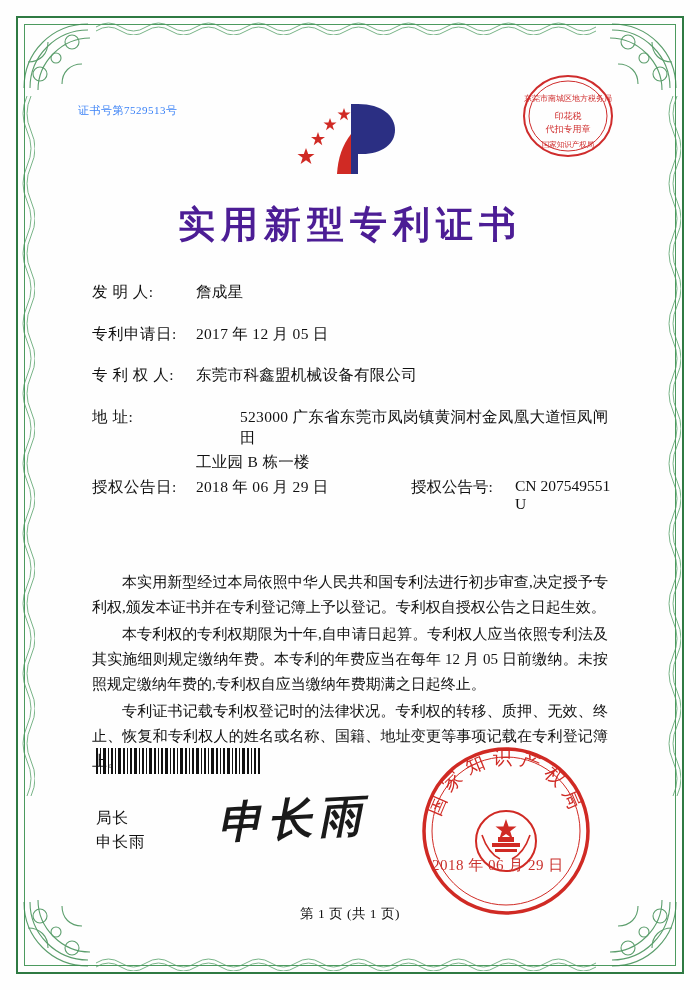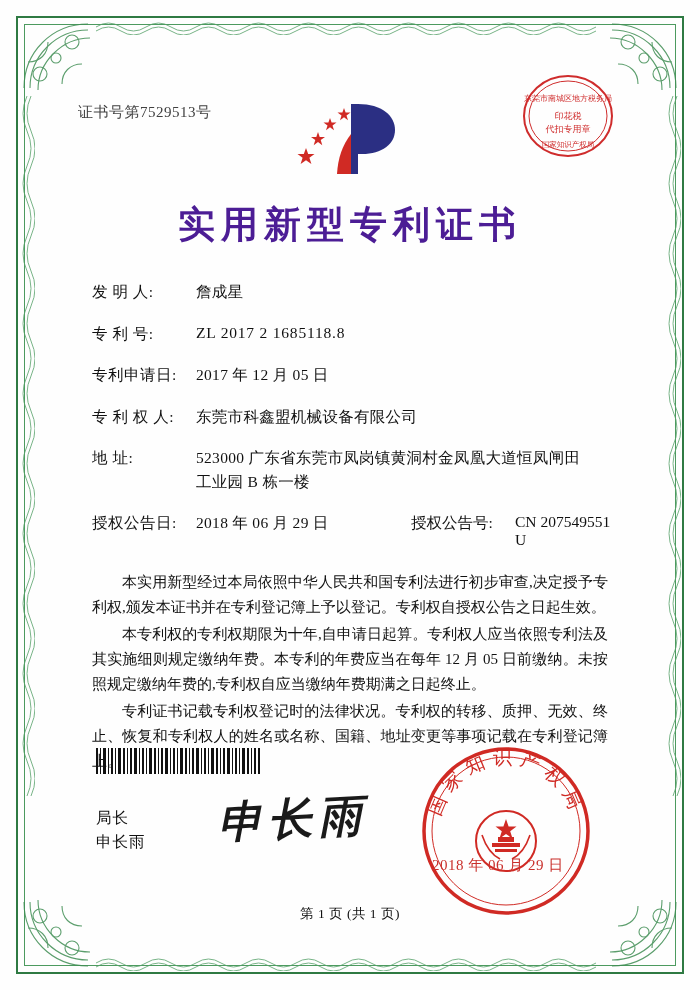--- a/index.html
+++ b/index.html
@@ -56,23 +56,23 @@
   .edge-bottom { left: 96px; right: 96px; bottom: 19px; height: 16px; }
   .edge-left   { top: 96px; bottom: 96px; left: 19px;  width: 16px; }
   .edge-right  { top: 96px; bottom: 96px; right: 19px; width: 16px; }
 
   
   .cert-no {
     position: absolute;
     left: 78px;
     top: 103px;
     font-family: "Liberation Serif", serif;
-    font-size: 15px;
+    font-size: 11px;
     letter-spacing: .5px;
-    color: #404040;
+    color: #3b82f6;
   }
 
   .emblem {
     position: absolute;
     left: 296px;
     top: 96px;
     width: 108px;
     height: 86px;
   }
 
@@ -121,24 +121,24 @@
     white-space: nowrap;
   }
   .fvalue {
     flex: 1;
     letter-spacing: .3px;
   }
   .fvalue.mono {
     font-family: "Liberation Serif", serif;
     letter-spacing: .8px;
   }
-  .frow.tight { margin-bottom: 3px; }
+  .frow.tight { margin-bottom: 3px; gap: 44px; }
   .fcont {
     margin-left: 104px;
-    margin-bottom: 20px;
+    margin-bottom: 4px;
     letter-spacing: .3px;
   }
   .frow.split .fvalue { flex: 0 0 215px; }
   .frow.split .flabel2 {
     flex: 0 0 104px;
     white-space: nowrap;
   }
   .frow.split .fvalue2 { flex: 1; }
 
   
@@ -330,24 +330,20 @@
   <div class="title">实用新型专利证书</div>
 
   <div class="fields">
 
 
     <div class="frow">
       <div class="flabel">发 明 人:</div>
       <div class="fvalue">詹成星</div>
     </div>
 
-    <div class="frow">
-      <div class="flabel">专 利 号:</div>
-      <div class="fvalue mono">ZL 2017 2 1685118.8</div>
-    </div>
 
     <div class="frow">
       <div class="flabel">专利申请日:</div>
       <div class="fvalue">2017 年 12 月 05 日</div>
     </div>
 
     <div class="frow">
       <div class="flabel">专 利 权 人:</div>
       <div class="fvalue">东莞市科鑫盟机械设备有限公司</div>
     </div>

